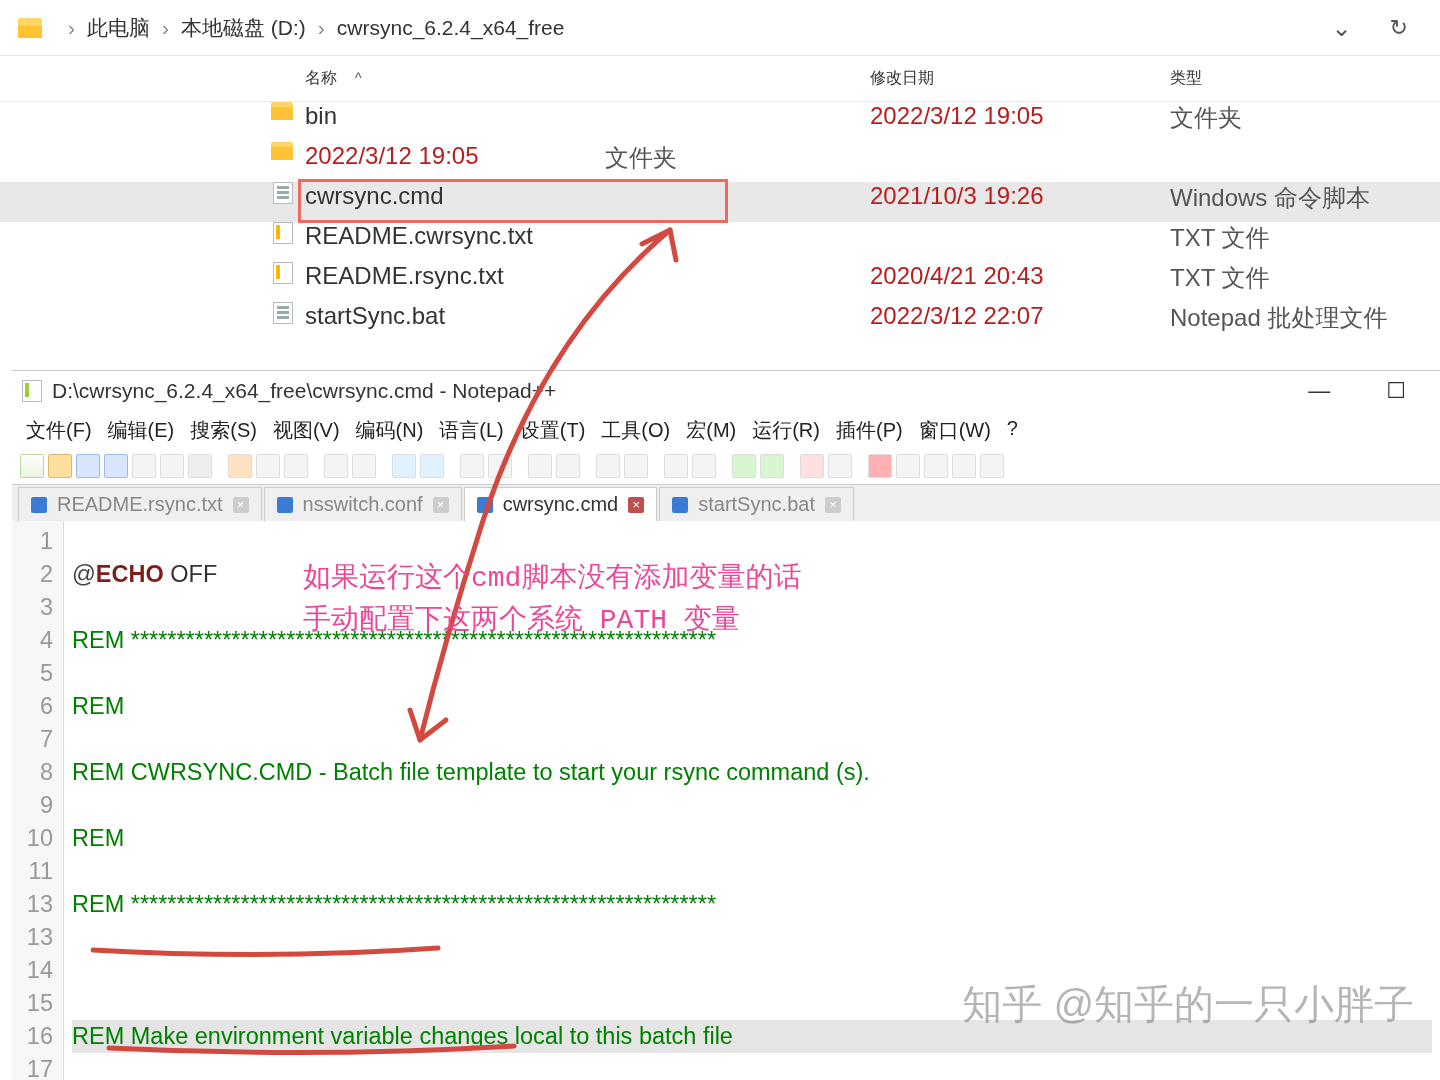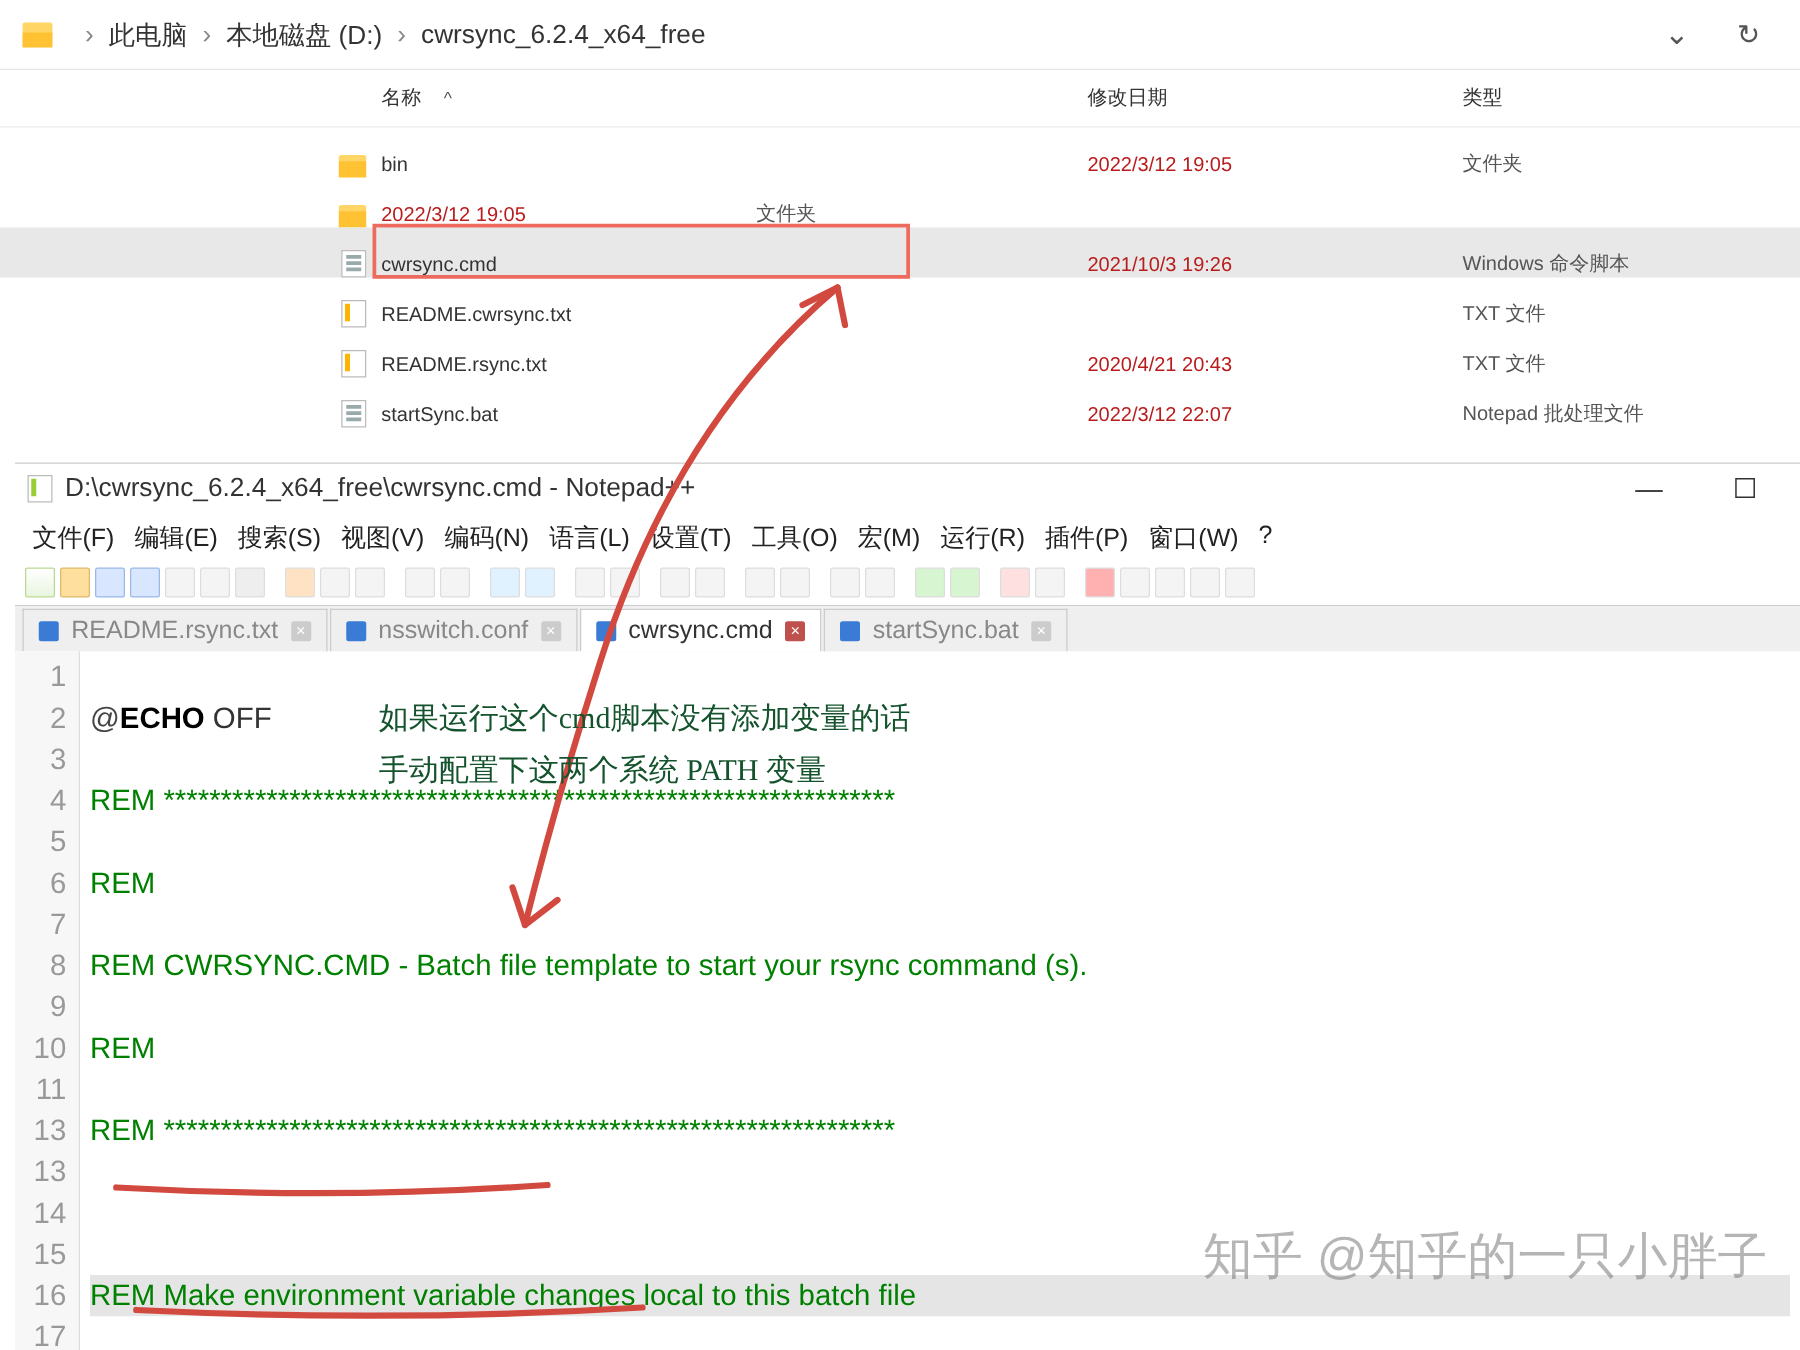--- a/index.html
+++ b/index.html
@@ -15,21 +15,21 @@
 .chev-down::before{content:"⌄";font-size:24px}
 .refresh-ico::before{content:"↻";font-size:22px}
 
 .file-header{display:flex;height:46px;align-items:center;font-size:16px;color:#333;border-bottom:1px solid #eee}
 .file-header .c-name{padding-left:305px;flex:1}
 .file-header .c-date{width:300px}
 .file-header .c-type{width:270px}
 .sort-caret::after{content:"^";margin-left:18px;color:#555;font-size:14px}
 
 .file-rows{}
-.file-row{display:flex;align-items:flex-end;height:40px;font-size:16px;color:#333}
+.file-row{display:flex;align-items:flex-start;height:40px;font-size:24px;color:#333}
 .file-row .ico-cell{width:305px;display:flex;align-items:center;justify-content:flex-end;padding-right:12px}
 .file-row .ico{width:22px;height:22px;display:flex;align-items:center;justify-content:center}
 .ico.folder{background:#ffd666;border-radius:2px 2px 0 0;box-shadow:inset 0 -13px 0 #ffc233;width:22px;height:18px}
 .ico.cmdfile{background:#fff;border:1px solid #bbb;width:20px;height:22px;position:relative}
 .ico.cmdfile::after{content:"";position:absolute;top:3px;left:3px;right:3px;height:3px;background:#9aa;box-shadow:0 5px 0 #9aa,0 10px 0 #9aa}
 .ico.txtfile{background:#fff;border:1px solid #bbb;width:20px;height:22px;position:relative}
 .ico.txtfile::before{content:"";position:absolute;left:2px;top:2px;width:4px;height:14px;background:#ffb400}
 .file-row .name{flex:1}
 .file-row .date{width:300px;color:#b91c1c}
 .file-row .type{width:270px;color:#555}
@@ -61,26 +61,26 @@
 .tabs{display:flex;background:#efefef;height:36px;align-items:flex-end;padding-left:6px;font-size:20px}
 .tab{display:flex;align-items:center;gap:10px;padding:5px 12px;background:#efefef;color:#888;font-family:Consolas,monospace;border:1px solid #ccc;border-bottom:none;margin-right:2px}
 .tab.active{background:#fff;color:#333}
 .tab .save-ico{width:16px;height:16px;background:#3a7bd5;border-radius:2px}
 .tab .closex{color:#fff;background:#c0504d;border-radius:2px;width:16px;height:16px;line-height:15px;text-align:center;font-size:13px;font-family:sans-serif}
 .tab:not(.active) .closex{background:#ccc}
 
 .editor{display:flex;font-family:Consolas,"Courier New",monospace;font-size:23.5px;line-height:33px}
 .gutter{width:52px;text-align:right;color:#999;background:#f7f7f7;padding:4px 10px 4px 4px;border-right:1px solid #ddd}
 .code{flex:1;padding:4px 8px;white-space:pre;color:#333;position:relative}
-.kw{color:#000000;font-weight:bold}
+.kw{color:#7f1d1d;font-weight:bold}
 .at{color:#444}
 .rem{color:#008000}
 .hl{background:#e5e5e5}
 
-.annot{position:absolute;color:#14532d;font-size:24px;font-family:Liberation Serif, serif;z-index:10;white-space:nowrap}
+.annot{position:absolute;color:#ec4899;font-size:28px;font-family:Liberation Mono, monospace;z-index:10;white-space:nowrap}
 .arrow-svg{position:absolute;z-index:9}
 .underline-svg{position:absolute;z-index:9}
 
 .watermark{position:absolute;right:26px;bottom:48px;font-size:40px;color:rgba(120,120,120,0.55);z-index:20}
 </style>
 </head>
 <body>
 
 <div class="explorer">
   <div class="breadcrumb">

